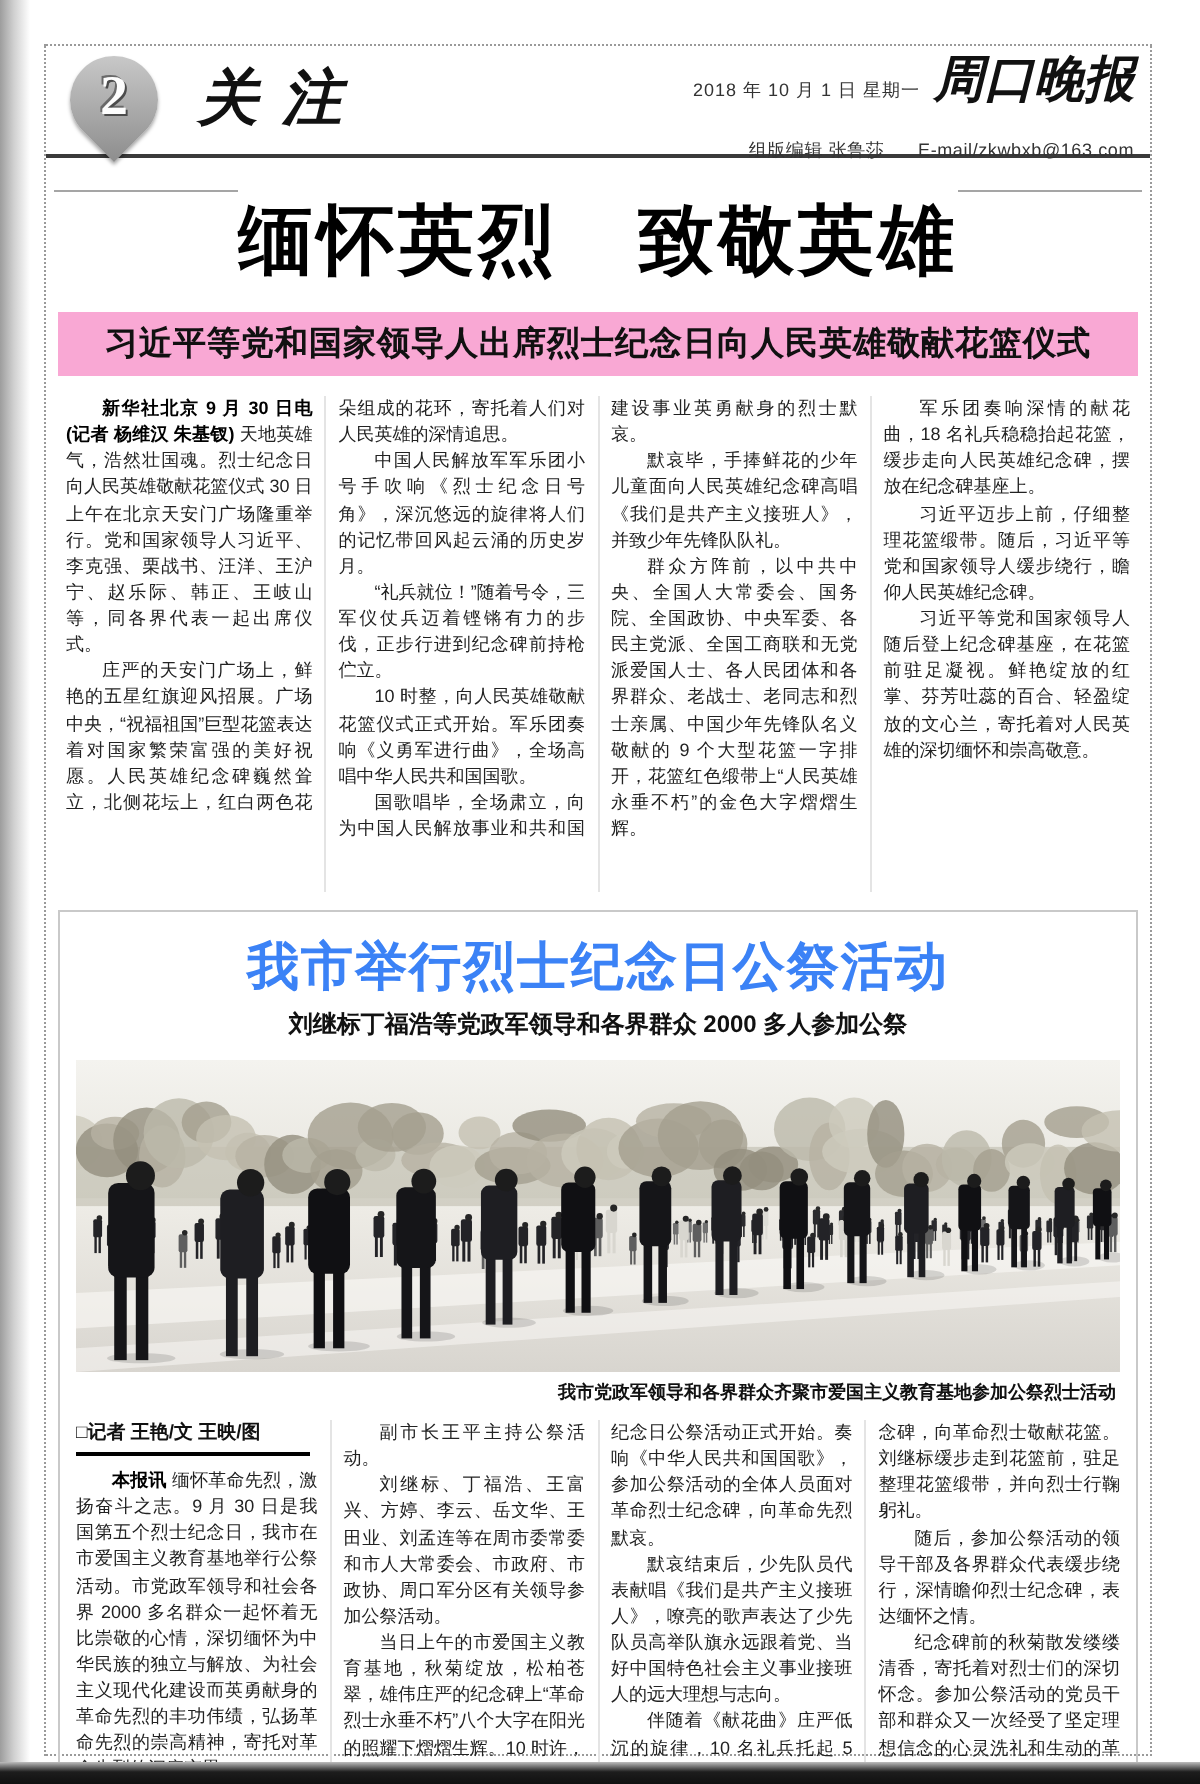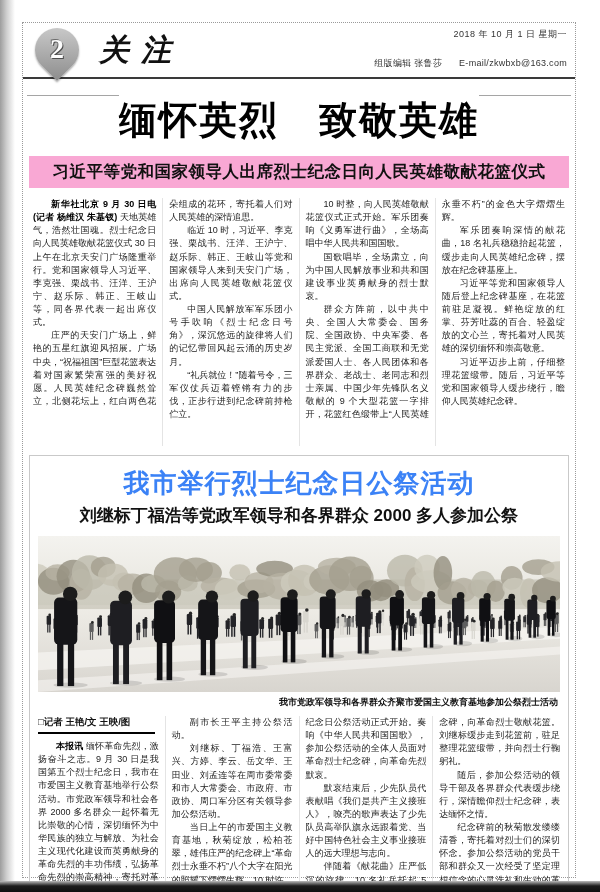--- a/index.html
+++ b/index.html
@@ -49,21 +49,21 @@
   .article1-cols{margin:10px 10px 0;height:248px;overflow:hidden;
     column-count:4;column-gap:13px;column-rule:1px solid #e4e4e4;}
   .article1-cols p,.article2-cols p{font-size:9px;line-height:1.46;text-align:justify;
     text-indent:2em;margin:0;color:#222;}
   .article1-cols p b,.article2-cols p b{color:#000;}
 
   
   .section2{margin:9px 6px 0;border:1px solid #c9c9c9;padding:6px 8px 8px;box-sizing:border-box;}
   .headline2{font-family:"Liberation Serif","DejaVu Serif",serif;text-align:center;
     font-size:26px;font-weight:900;margin:4px 0 2px;color:#3b82f6;letter-spacing:1px;}
-  .subhead2{text-align:center;font-size:17px;font-weight:bold;margin:3px 0 9px;color:#111;}
+  .subhead2{text-align:center;font-size:12px;font-weight:bold;margin:3px 0 9px;color:#111;}
   .photo-frame{width:100%;height:156px;overflow:hidden;background:#eceae5;}
   .photo-frame svg{display:block;}
   .photo-caption{text-align:right;font-size:9px;font-weight:bold;margin:4px 2px 7px;color:#111;}
   .article2-cols{height:184px;overflow:hidden;column-count:4;column-gap:13px;
     column-rule:1px solid #e4e4e4;}
   .byline{font-weight:bold;font-size:9.5px;border-bottom:2px solid #000000;
     padding-bottom:3px;margin:0 4px 6px 0;color:#111;break-inside:avoid;}
 </style>
 </head>
 <body>
@@ -74,48 +74,49 @@
 <div class="page-frame">
 
   <div class="masthead-band">
     <div class="page-pin">
       <span>2</span>
     </div>
     <div class="section-title">关注</div>
     <div class="mast-right">
       <div class="mast-row1">
         <span class="mast-date">2018 年 10 月 1 日 星期一</span>
+        <span class="mast-name">周口晚报</span>
       </div>
       <div class="mast-row2">
         <span class="mast-editor">组版编辑 张鲁莎</span>
         <span>E-mail/zkwbxb@163.com</span>
       </div>
     </div>
   </div>
 
   <div class="headline-wrap">
     <div class="headline-rule"></div>
     <h1 class="headline">缅怀英烈　致敬英雄</h1>
     <div class="headline-rule"></div>
   </div>
 
   <div class="subhead-bar">习近平等党和国家领导人出席烈士纪念日向人民英雄敬献花篮仪式</div>
 
   <div class="article1-cols">
       <p><b>新华社北京 9 月 30 日电(记者 杨维汉 朱基钗) </b>天地英雄气，浩然壮国魂。烈士纪念日向人民英雄敬献花篮仪式 30 日上午在北京天安门广场隆重举行。党和国家领导人习近平、李克强、栗战书、汪洋、王沪宁、赵乐际、韩正、王岐山等，同各界代表一起出席仪式。</p>
       <p>庄严的天安门广场上，鲜艳的五星红旗迎风招展。广场中央，“祝福祖国”巨型花篮表达着对国家繁荣富强的美好祝愿。人民英雄纪念碑巍然耸立，北侧花坛上，红白两色花朵组成的花环，寄托着人们对人民英雄的深情追思。</p>
-      <p>临近 10 时，习近平、李克强、栗战书、汪洋、王沪宁、赵乐际、韩正、王岐山等党和国家领导人来到天安门广场，出席向人民英雄敬献花篮仪式。</p>
       <p>中国人民解放军军乐团小号手吹响《烈士纪念日号角》，深沉悠远的旋律将人们的记忆带回风起云涌的历史岁月。</p>
       <p>“礼兵就位！”随着号令，三军仪仗兵迈着铿锵有力的步伐，正步行进到纪念碑前持枪伫立。</p>
       <p>10 时整，向人民英雄敬献花篮仪式正式开始。军乐团奏响《义勇军进行曲》，全场高唱中华人民共和国国歌。</p>
       <p>国歌唱毕，全场肃立，向为中国人民解放事业和共和国建设事业英勇献身的烈士默哀。</p>
+      <p>默哀毕，手捧鲜花的少年儿童面向人民英雄纪念碑高唱《我们是共产主义接班人》，并致少年先锋队队礼。</p>
       <p>群众方阵前，以中共中央、全国人大常委会、国务院、全国政协、中央军委、各民主党派、全国工商联和无党派爱国人士、各人民团体和各界群众、老战士、老同志和烈士亲属、中国少年先锋队名义敬献的 9 个大型花篮一字排开，花篮红色缎带上“人民英雄永垂不朽”的金色大字熠熠生辉。</p>
       <p>军乐团奏响深情的献花曲，18 名礼兵稳稳抬起花篮，缓步走向人民英雄纪念碑，摆放在纪念碑基座上。</p>
+      <p>习近平迈步上前，仔细整理花篮缎带。随后，习近平等党和国家领导人缓步绕行，瞻仰人民英雄纪念碑。</p>
       <p>习近平等党和国家领导人随后登上纪念碑基座，在花篮前驻足凝视。鲜艳绽放的红掌、芬芳吐蕊的百合、轻盈绽放的文心兰，寄托着对人民英雄的深切缅怀和崇高敬意。</p>
-      <p>习近平迈步上前，仔细整理花篮缎带。随后，习近平等党和国家领导人缓步绕行，瞻仰人民英雄纪念碑。</p>
     </div>
 
   <div class="section2">
     <h2 class="headline2">我市举行烈士纪念日公祭活动</h2>
     <div class="subhead2">刘继标丁福浩等党政军领导和各界群众 2000 多人参加公祭</div>
 
     <div class="photo-frame">
       <svg id="photo-svg" width="100%" height="156" viewBox="0 0 528 158" preserveAspectRatio="none">
         <defs>
           <linearGradient id="skyg" x1="0" y1="0" x2="0" y2="1">

